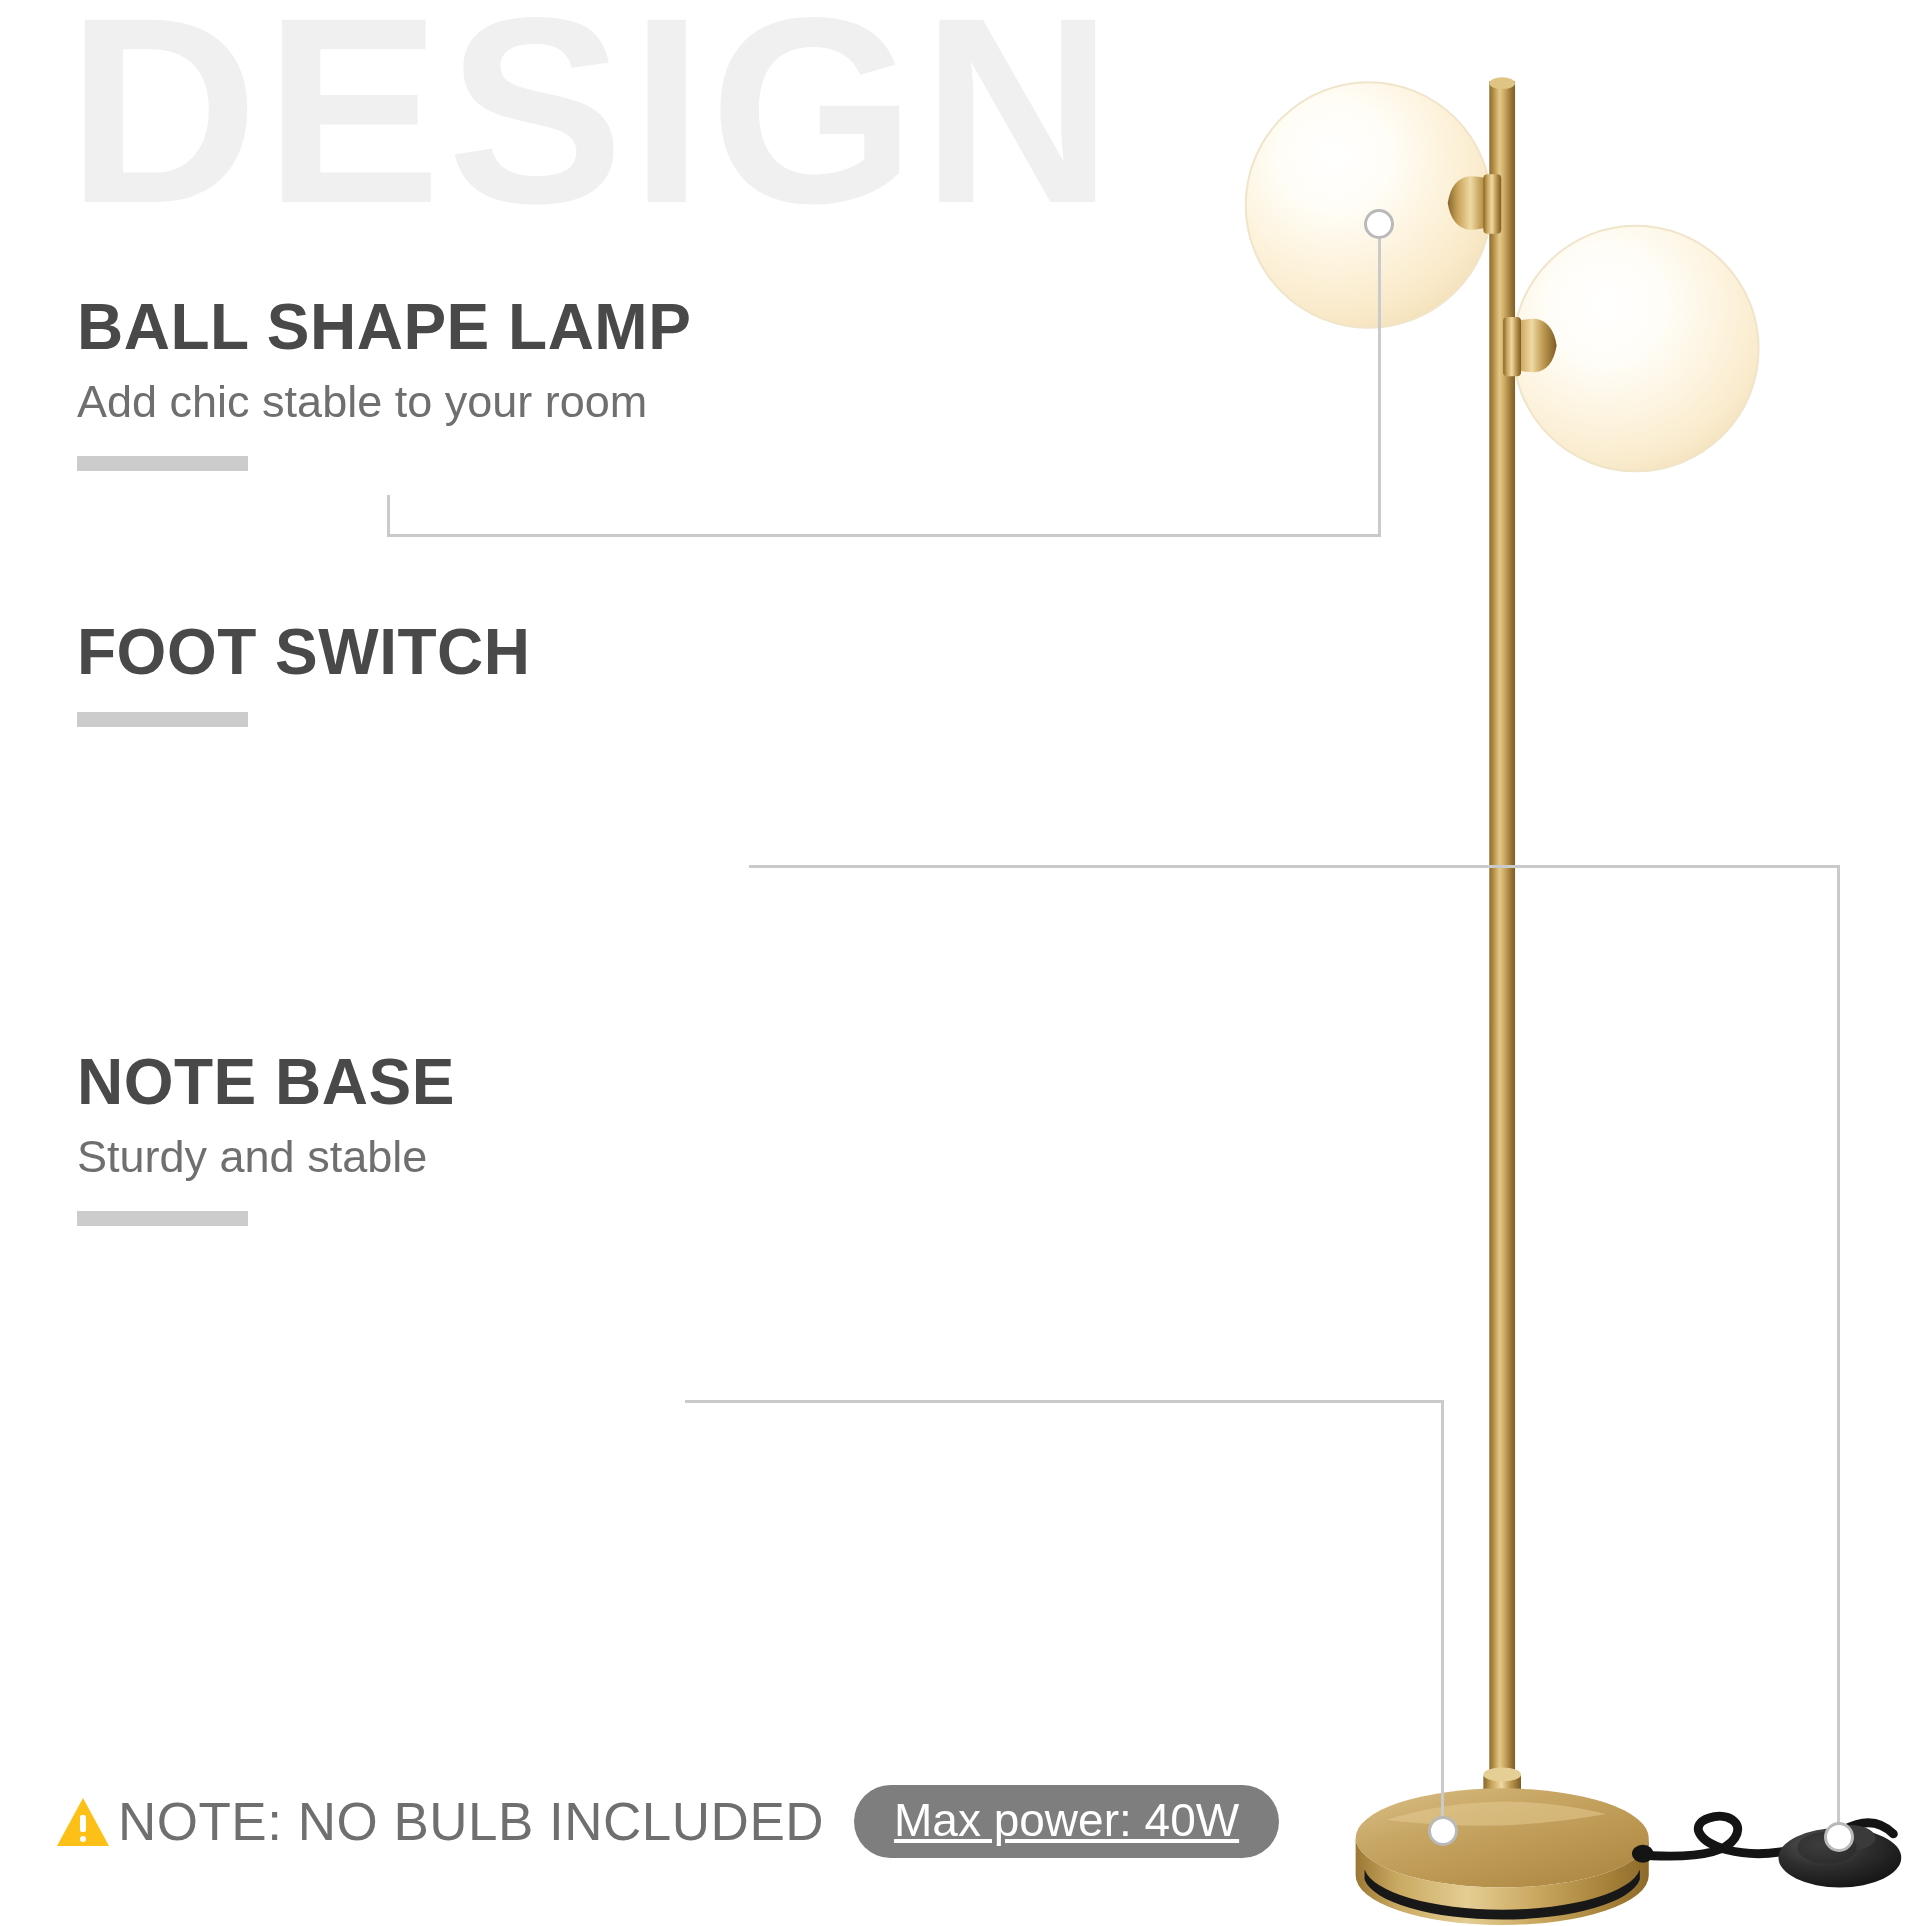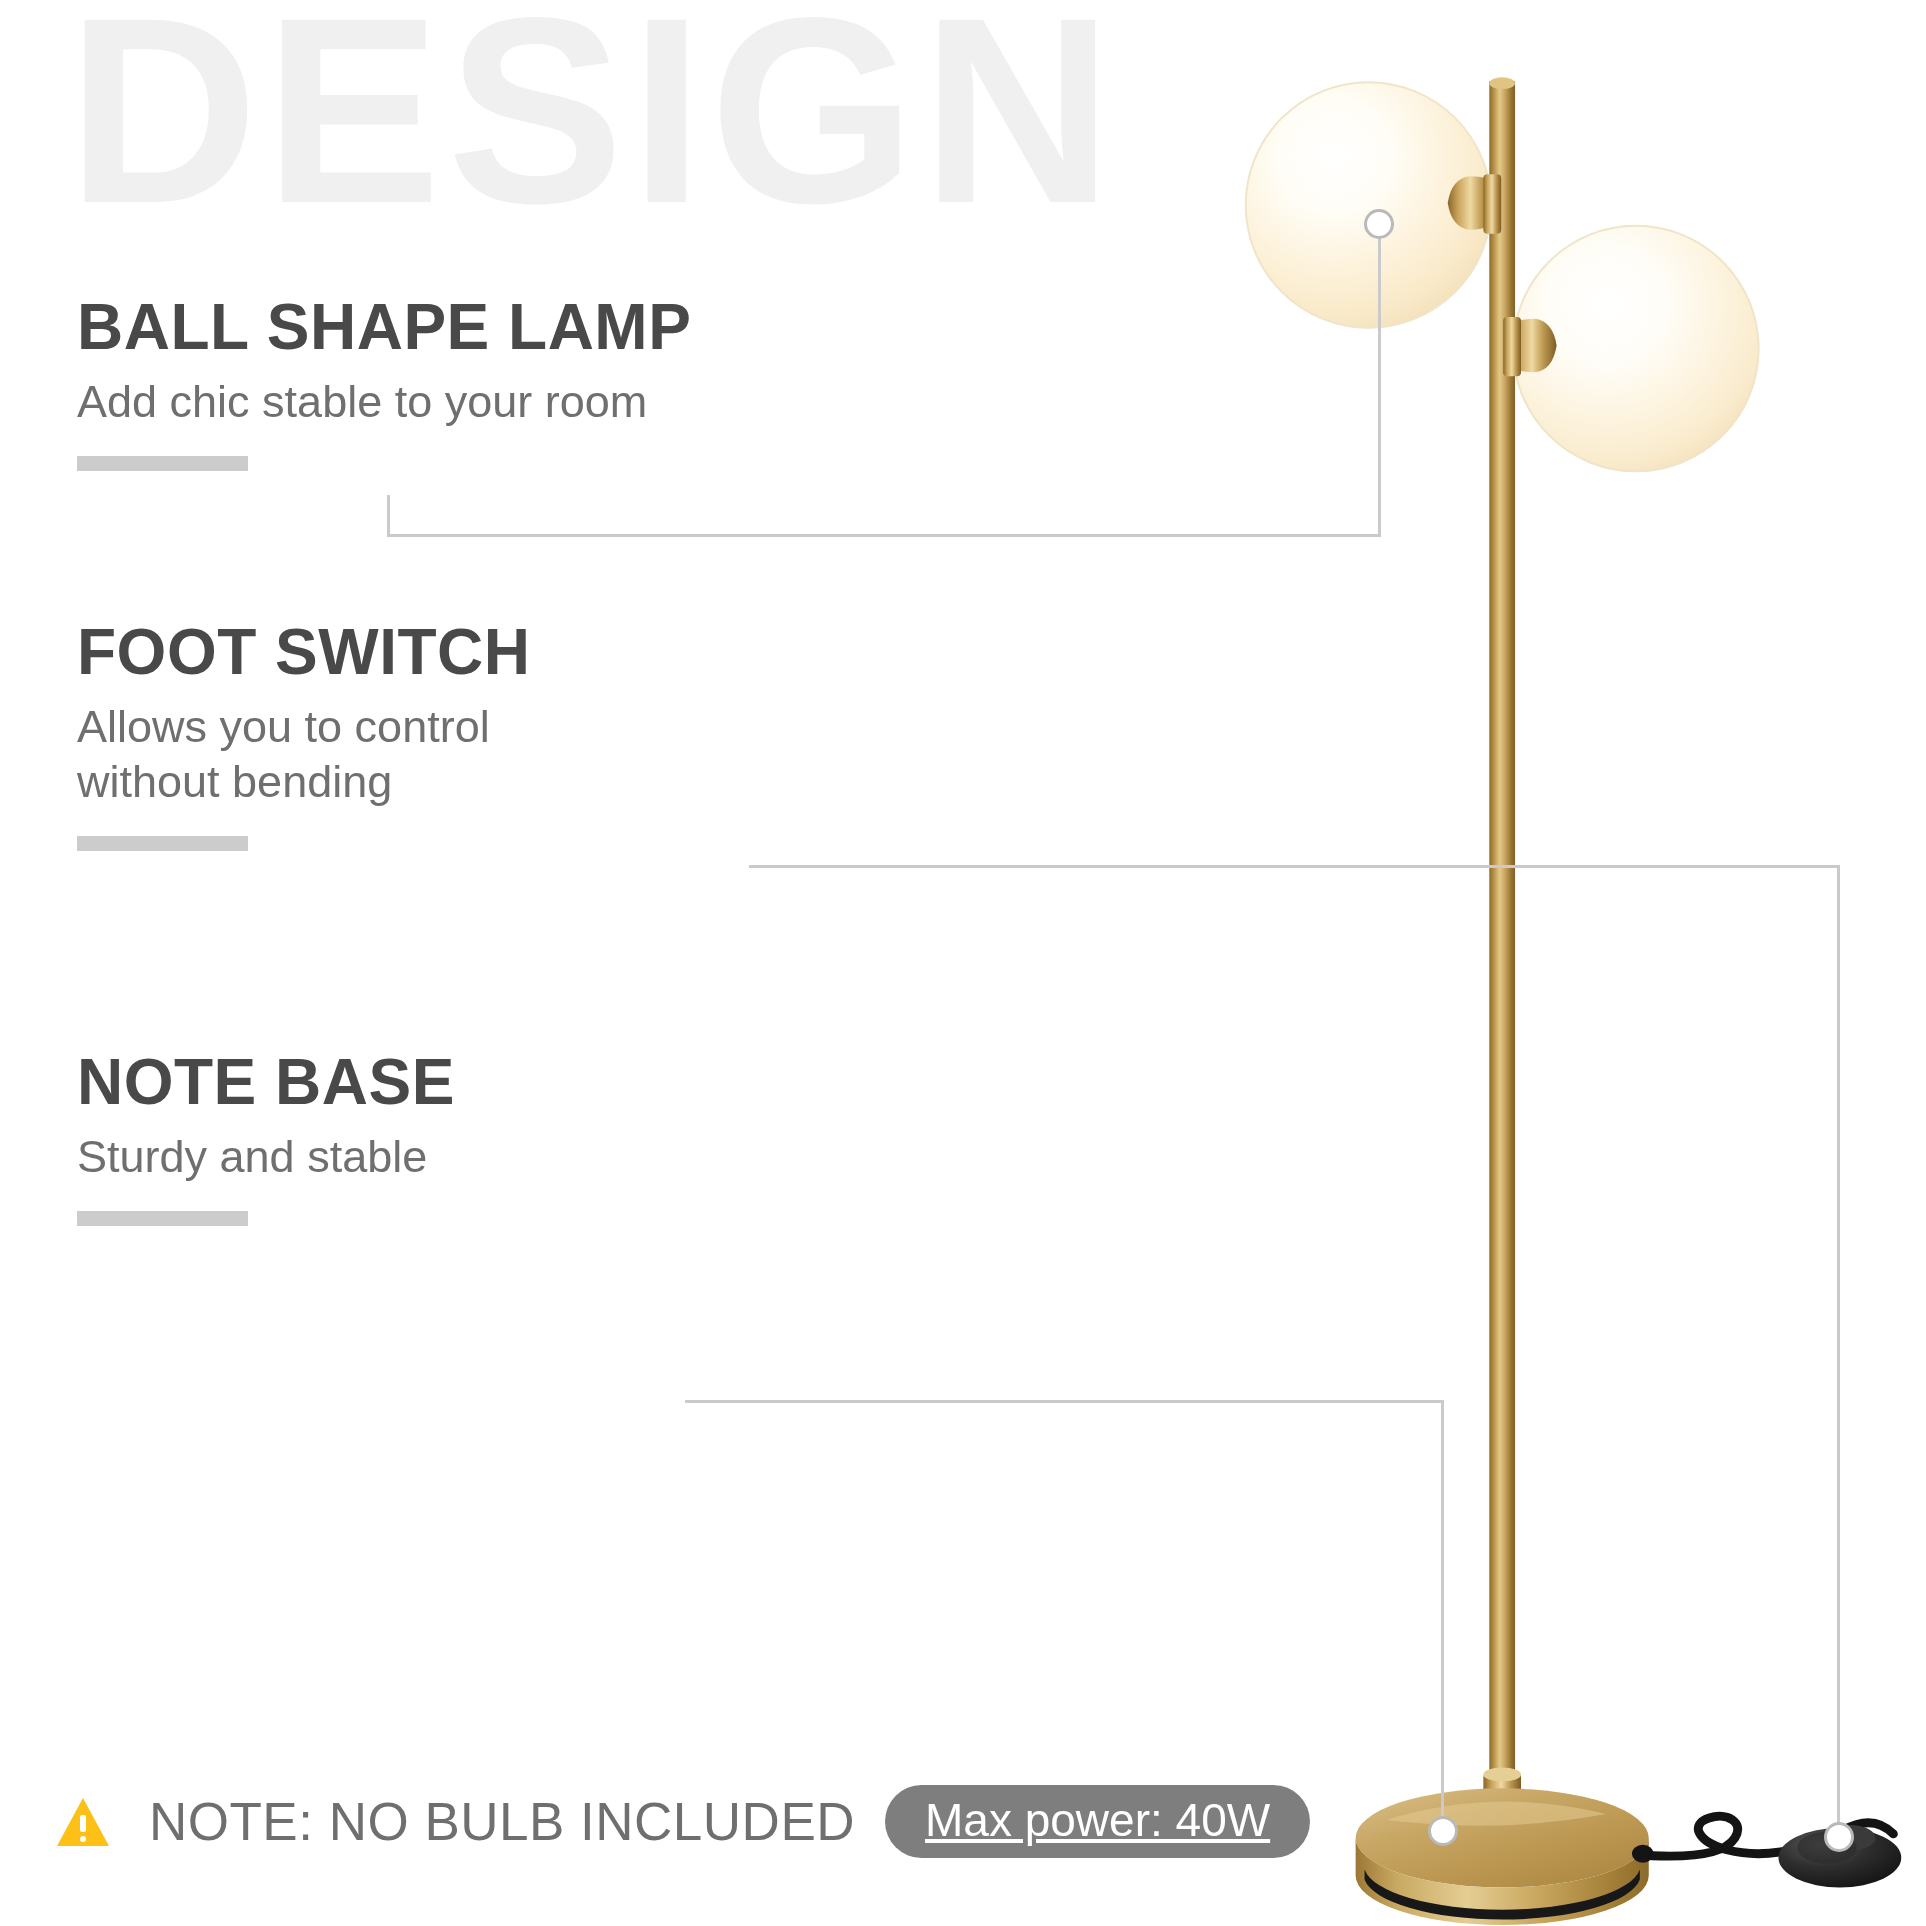--- a/index.html
+++ b/index.html
@@ -104,21 +104,20 @@
     left:0; top:21px;
     width:6px; height:6px;
     border-radius:50%;
     background:#ffffff;
   }
   #note-text {
     font-size:53px;
     color:#6f6f6f;
     letter-spacing:0.5px;
     white-space:nowrap;
-    margin-left:31px;
   }
   #power-pill {
     margin-left:30px;
     background:#7e7e7e;
     color:#ffffff;
     font-size:46px;
     border-radius:40px;
     padding:12px 40px 15px 40px;
     white-space:nowrap;
     line-height:1;
@@ -262,24 +261,20 @@
 <div class="feature" id="feat-ball">
   <div class="title">BALL SHAPE LAMP</div>
   <div class="sub">
     <span>Add chic stable to your room</span>
   </div>
   <div class="rule"></div>
 </div>
 
 <div class="feature" id="feat-switch">
   <div class="title">FOOT SWITCH</div>
-  <div class="sub">
-    <span>Allows you to control</span>
-    <span class="l2">without bending</span>
-  </div>
   <div class="rule"></div>
 </div>
 
 <div class="feature" id="feat-base">
   <div class="title">NOTE BASE</div>
   <div class="sub">
     <span>Sturdy and stable</span>
   </div>
   <div class="rule"></div>
 </div>

